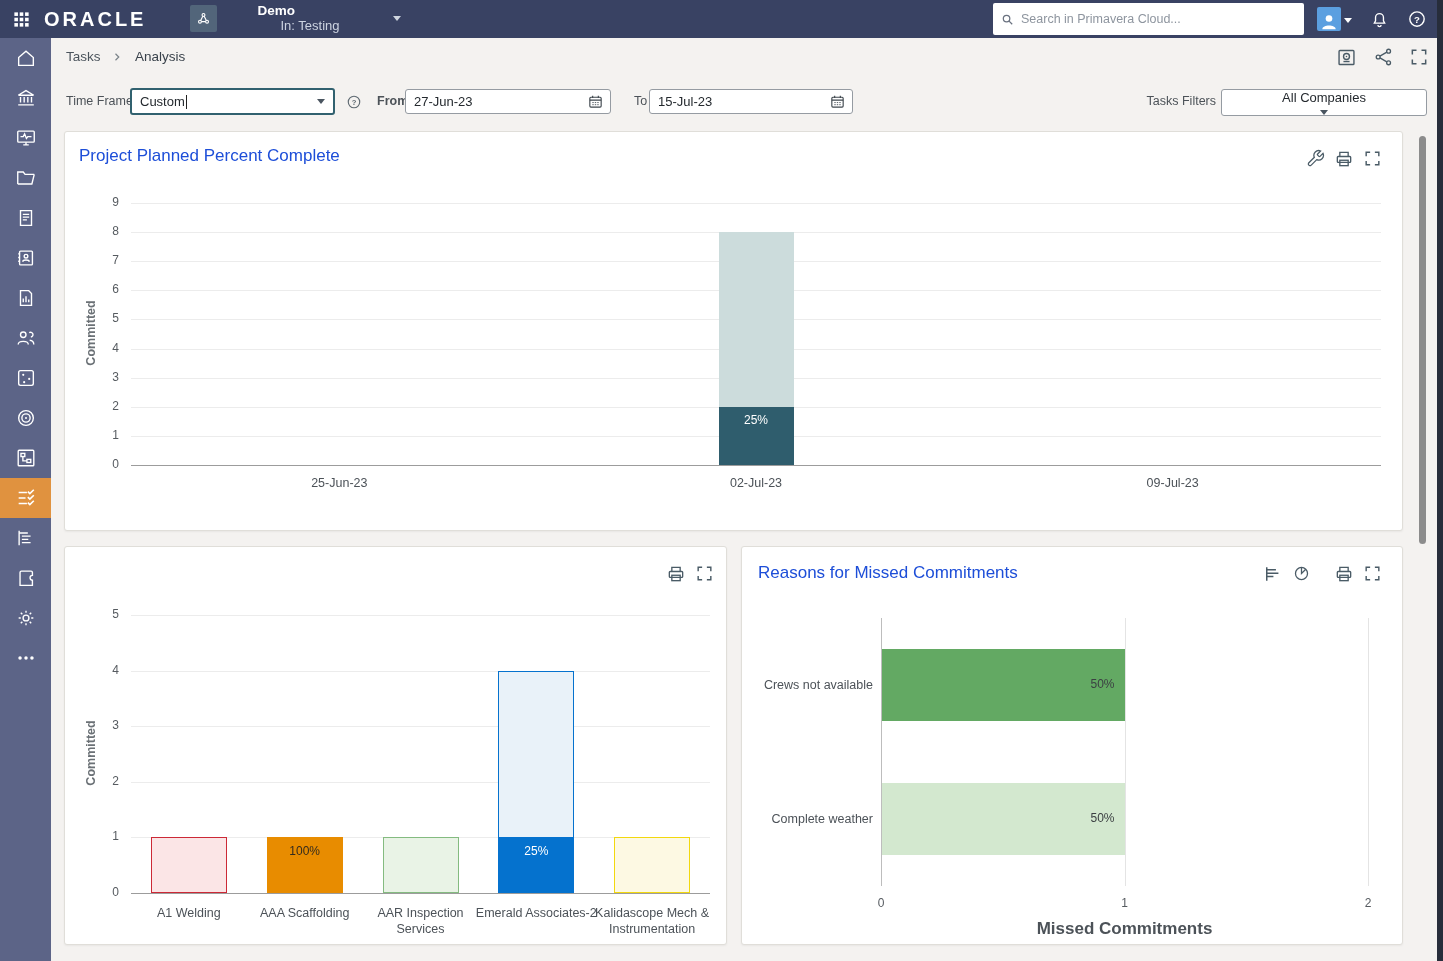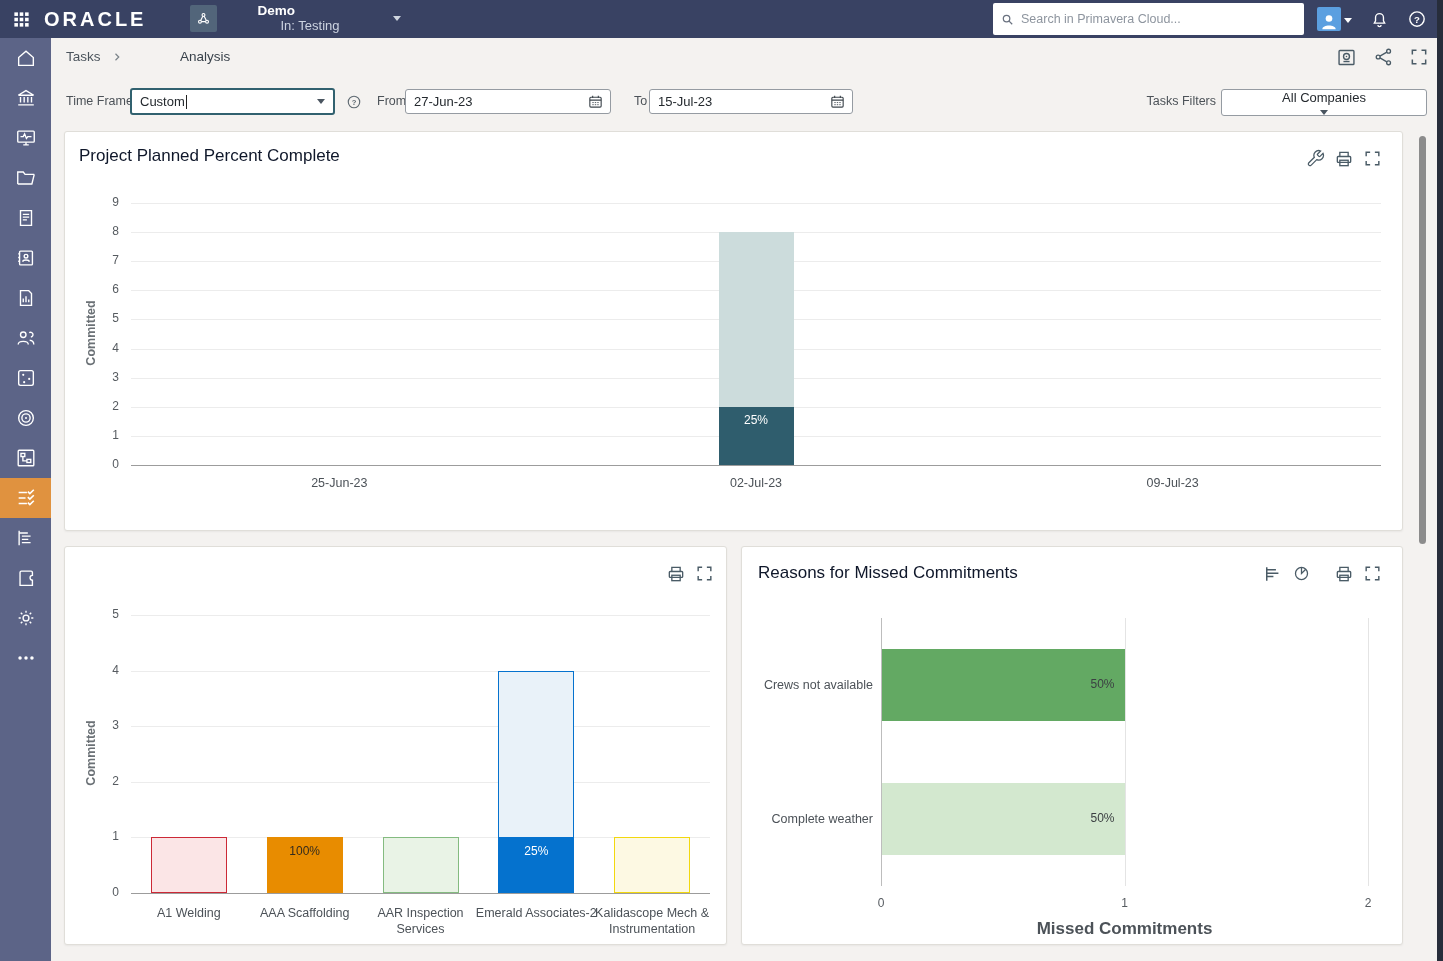--- a/index.html
+++ b/index.html
@@ -43,38 +43,38 @@
   
   .sidebar { position:absolute; top:38px; left:0; width:51px; bottom:0;
     background:#5c6487; z-index:5; }
   .s-item { height:40px; display:flex; align-items:center; justify-content:center;
     color:#fff; cursor:pointer; }
   .s-item.active { background:#e0923f; }
 
   
   .content { position:absolute; left:51px; top:38px; right:0; bottom:0; }
   .crumb { font-size:13.5px; color:#4b545c; line-height:38px; cursor:pointer; }
-  .crumb.current { color:#39424b; cursor:default;margin-left:45px; }
+  .crumb.current { color:#39424b; cursor:default; }
   .rowicon { color:#4a5b66; cursor:pointer; }
 
   .flabel { font-size:12.5px; color:#4c5258; line-height:27px; }
   .selectbox { height:27px; background:#fff; border:2px solid #31616f; border-radius:3px;
     display:flex; align-items:center; padding:0 8px; cursor:pointer; }
   .selectbox.plain { border:1px solid #959ba2;flex-direction:column; }
   .selectbox .val { font-size:13px; color:#24292e; flex:1; white-space:nowrap; overflow:hidden; }
   .text-cursor { display:inline-block; width:1px; height:14px; background:#222;
     vertical-align:middle; margin-left:1px; }
   .inputbox { height:25px; background:#fff; border:1px solid #959ba2; border-radius:3px;
     display:flex; align-items:center; padding:0 6px 0 8px; cursor:text; }
   .inputbox .val { font-size:13px; color:#24292e; flex:1; }
 
   
   .card { position:absolute; background:#fff; border:1px solid #e0ded9;
     border-radius:3px; box-shadow:0 1px 2px rgba(0,0,0,.05); }
-  .card-title { position:absolute; font-size:17px; color:#0f172a; font-weight:400; }
+  .card-title { position:absolute; font-size:17px; color:#1d4ed8; font-weight:400; }
   .gridline-h { position:absolute; height:1px; }
   .gridline-v { position:absolute; width:1px; }
   .tick { position:absolute; font-size:12px; color:#565b60; }
   .ylab { position:absolute; font-size:12.5px; font-weight:bold; color:#6b7176;
     text-align:center; transform:rotate(-90deg); }
   .xlab { position:absolute; font-size:17px; font-weight:bold; color:#4c5258; text-align:center; }
   .catlab { position:absolute; font-size:12.5px; color:#4c5258; text-align:center; line-height:1.3; }
   .bar { position:absolute; cursor:pointer; }
   .barlabel { position:absolute; font-size:12px; text-align:center; pointer-events:none; }
   .legend { position:absolute; display:flex; justify-content:center; gap:28px; }
@@ -288,21 +288,21 @@
     <div class="abs selectbox" style="left:79px;top:50px;width:205px;">
       <span class="val"><span>Custom</span><span class="text-cursor"></span></span>
       <span class="caret" style="border-top-color:#4a5560;"></span>
     </div>
     <span class="abs rowicon" style="left:295px;top:56px;">
       <svg width="16" height="16" viewBox="0 0 24 24" fill="none" stroke="#5f6a72" stroke-width="1.7">
           <circle cx="12" cy="12" r="8.6"></circle>
           <text x="12" y="16.2" font-size="11.5" font-weight="bold" fill="#5f6a72" stroke="none" text-anchor="middle" font-family="Liberation Sans, sans-serif">?</text>
         </svg>
     </span>
-    <span class="abs flabel" style="left:326px;top:50px;">From</span>
+    <span class="abs flabel" style="left:326px;top:50px;font-weight:bold;">From</span>
     <div class="abs inputbox" style="left:354px;top:51px;width:206px;">
       <span class="val">27-Jun-23</span>
       <svg width="17" height="17" viewBox="0 0 24 24" fill="none" stroke="#3f474e" stroke-width="1.6">
           <rect x="4" y="6" width="16" height="14" rx="1.5"></rect>
           <path d="M4 10h16M8 4v3M16 4v3"></path>
           <path d="M7.5 13.5h2M11 13.5h2M14.5 13.5h2M7.5 16.5h2M11 16.5h2M14.5 16.5h2" stroke-width="1.2"></path>
         </svg>
     </div>
     <span class="abs flabel" style="left:583px;top:50px;">To</span>
     <div class="abs inputbox" style="left:598px;top:51px;width:204px;">

